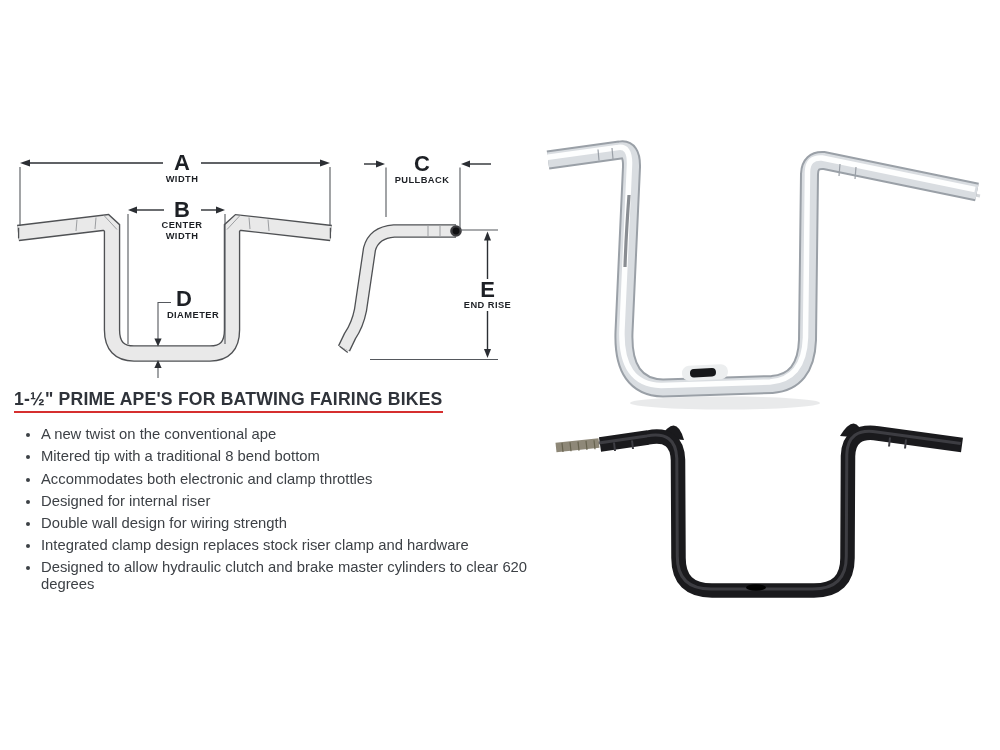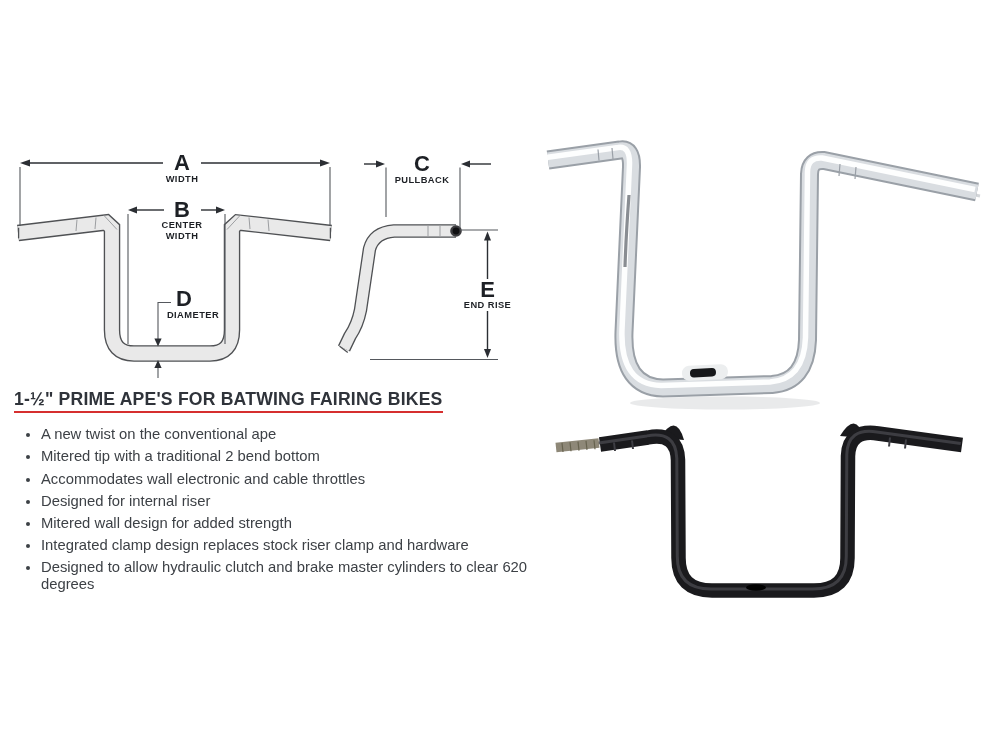--- a/index.html
+++ b/index.html
@@ -116,24 +116,24 @@
         <text class="dim-letter" x="487.5" y="157">E</text>
         <text class="dim-caption" x="487.5" y="168">END RISE</text>
       </g>
     </svg>
   </div>
 
   <div class="abs description">
     <h1 class="heading">1-½" PRIME APE'S FOR BATWING FAIRING BIKES</h1>
     <ul class="features">
       <li>A new twist on the conventional ape</li>
-      <li>Mitered tip with a traditional 2 bend bottom</li>
-      <li>Accommodates wall electronic and cable throttles</li>
+      <li>Mitered tip with a traditional 8 bend bottom</li>
+      <li>Accommodates both electronic and clamp throttles</li>
       <li>Designed for internal riser</li>
-      <li>Mitered wall design for added strength</li>
+      <li>Double wall design for wiring strength</li>
       <li>Integrated clamp design replaces stock riser clamp and hardware</li>
       <li>Designed to allow hydraulic clutch and brake master cylinders to clear 620 degrees</li>
     </ul>
   </div>
 
   <div class="abs photo-chrome">
     <svg width="460" height="290" viewBox="0 0 460 290">
       <ellipse cx="185" cy="268" rx="95" ry="6.5" fill="#d3d6d8" opacity="0.5"></ellipse>
       <path class="ch-shade" transform="translate(3,4)" d="M8,25 L80,15 Q92,13 91.5,32 L84,197 Q82,252 123,253 L232,249.5 Q266,247 267.5,205 L269.5,39 Q270,24.5 284,25.5 L437,57"></path>
       <path class="ch-under" d="M8,25 L80,15 Q92,13 91.5,32 L84,197 Q82,252 123,253 L232,249.5 Q266,247 267.5,205 L269.5,39 Q270,24.5 284,25.5 L437,57"></path>

